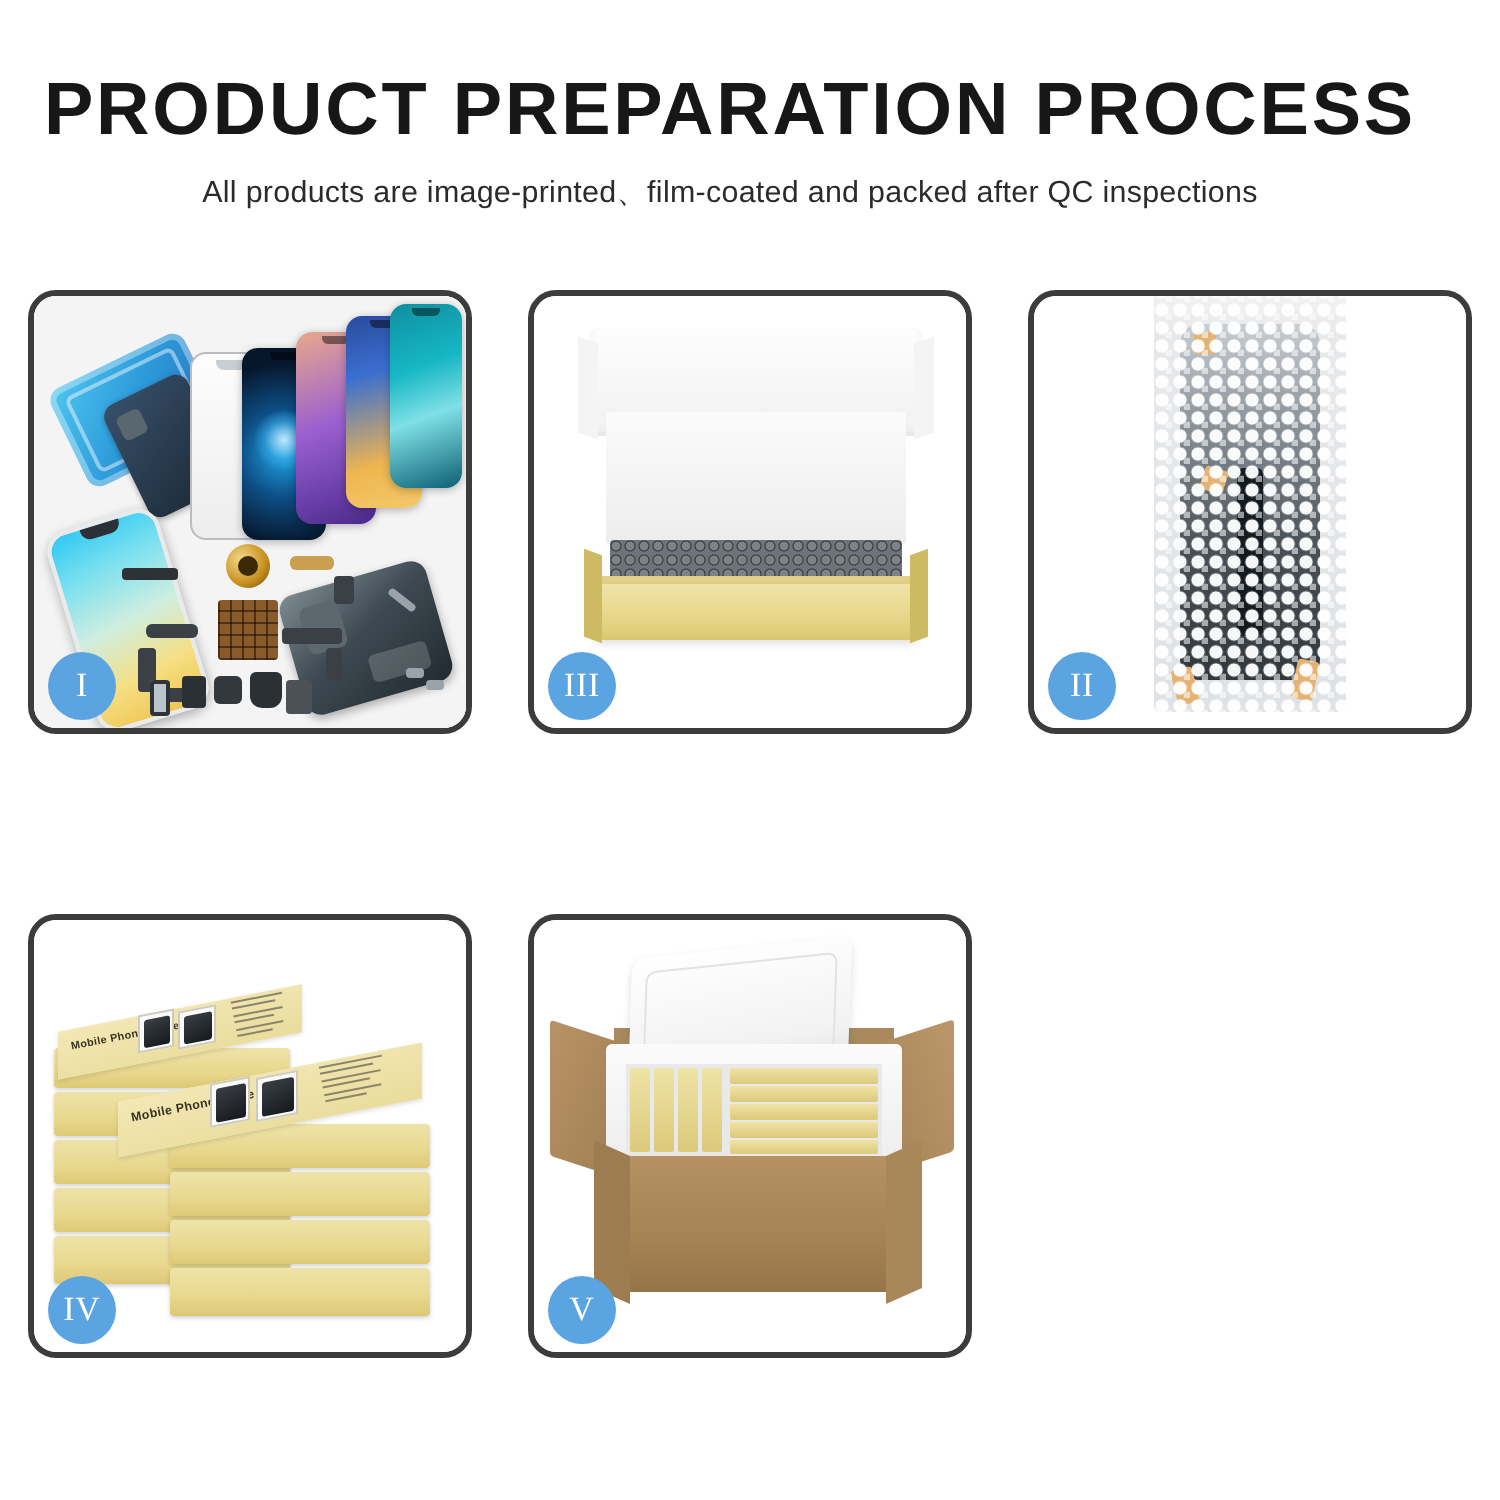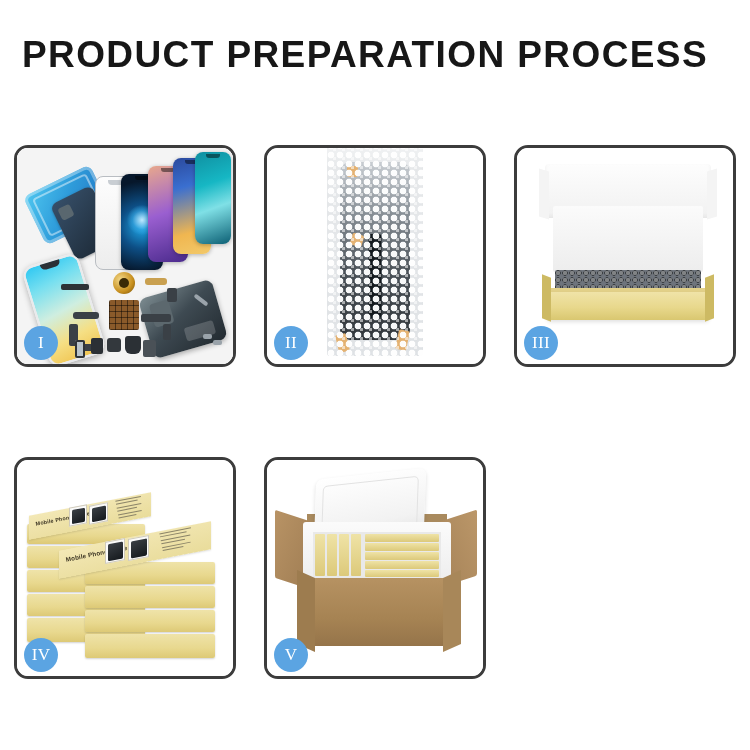--- a/index.html
+++ b/index.html
@@ -408,20 +408,21 @@
   .vi-tape2 {
     position:absolute; left:56px; top:150px; width:16px; height:14px;
     background: rgba(135,108,72,.7);
   }
 </style>
 </head>
 <body>
 
 <div class="header">
   <h1 class="main-title">PRODUCT PREPARATION PROCESS</h1>
+  <p class="sub-title">All products are image-printed、film-coated and packed after QC inspections</p>
 </div>
 
 <div class="grid">
 
   <div class="panel">
     <div class="panel-inner">
       <div class="p1-bg"></div>
 
       <div class="adh"></div>
       <div class="adh-phone"></div>
@@ -461,42 +462,42 @@
       <div class="part pt13"></div>
       <div class="part scrw1"></div>
       <div class="part scrw2"></div>
       <div class="part scrw3"></div>
     </div>
     <div class="badge">I</div>
   </div>
 
   <div class="panel">
     <div class="panel-inner">
+      <div class="p3-lidback"></div>
+      <div class="p3-foamback"></div>
+      <div class="p3-gray"></div>
+      <div class="p3-rim"></div>
+      <div class="p3-boxfront"></div>
+    </div>
+    <div class="badge">III</div>
+  </div>
+
+  <div class="panel">
+    <div class="panel-inner">
       <div class="p2-bag"></div>
       <div class="p2-screen"></div>
       <div class="p2-flex"></div>
       <div class="p2-tape t1"></div>
       <div class="p2-tape t2"></div>
       <div class="p2-tape t3"></div>
       <div class="p2-tape t4"></div>
       <div class="bubbles"></div>
       <div class="bubbles2"></div>
     </div>
     <div class="badge">II</div>
-  </div>
-
-  <div class="panel">
-    <div class="panel-inner">
-      <div class="p3-lidback"></div>
-      <div class="p3-foamback"></div>
-      <div class="p3-gray"></div>
-      <div class="p3-rim"></div>
-      <div class="p3-boxfront"></div>
-    </div>
-    <div class="badge">III</div>
   </div>
 
   <div class="panel">
     <div class="panel-inner">
       <div class="stack">
 
         <div class="sbox" style="left:2px;  top:46px;  width:118px; height:20px;"></div>
         <div class="sbox" style="left:2px;  top:68px;  width:118px; height:22px;"></div>
         <div class="sbox" style="left:2px;  top:92px;  width:118px; height:22px;"></div>
         <div class="sbox" style="left:2px;  top:116px; width:118px; height:22px;"></div>

